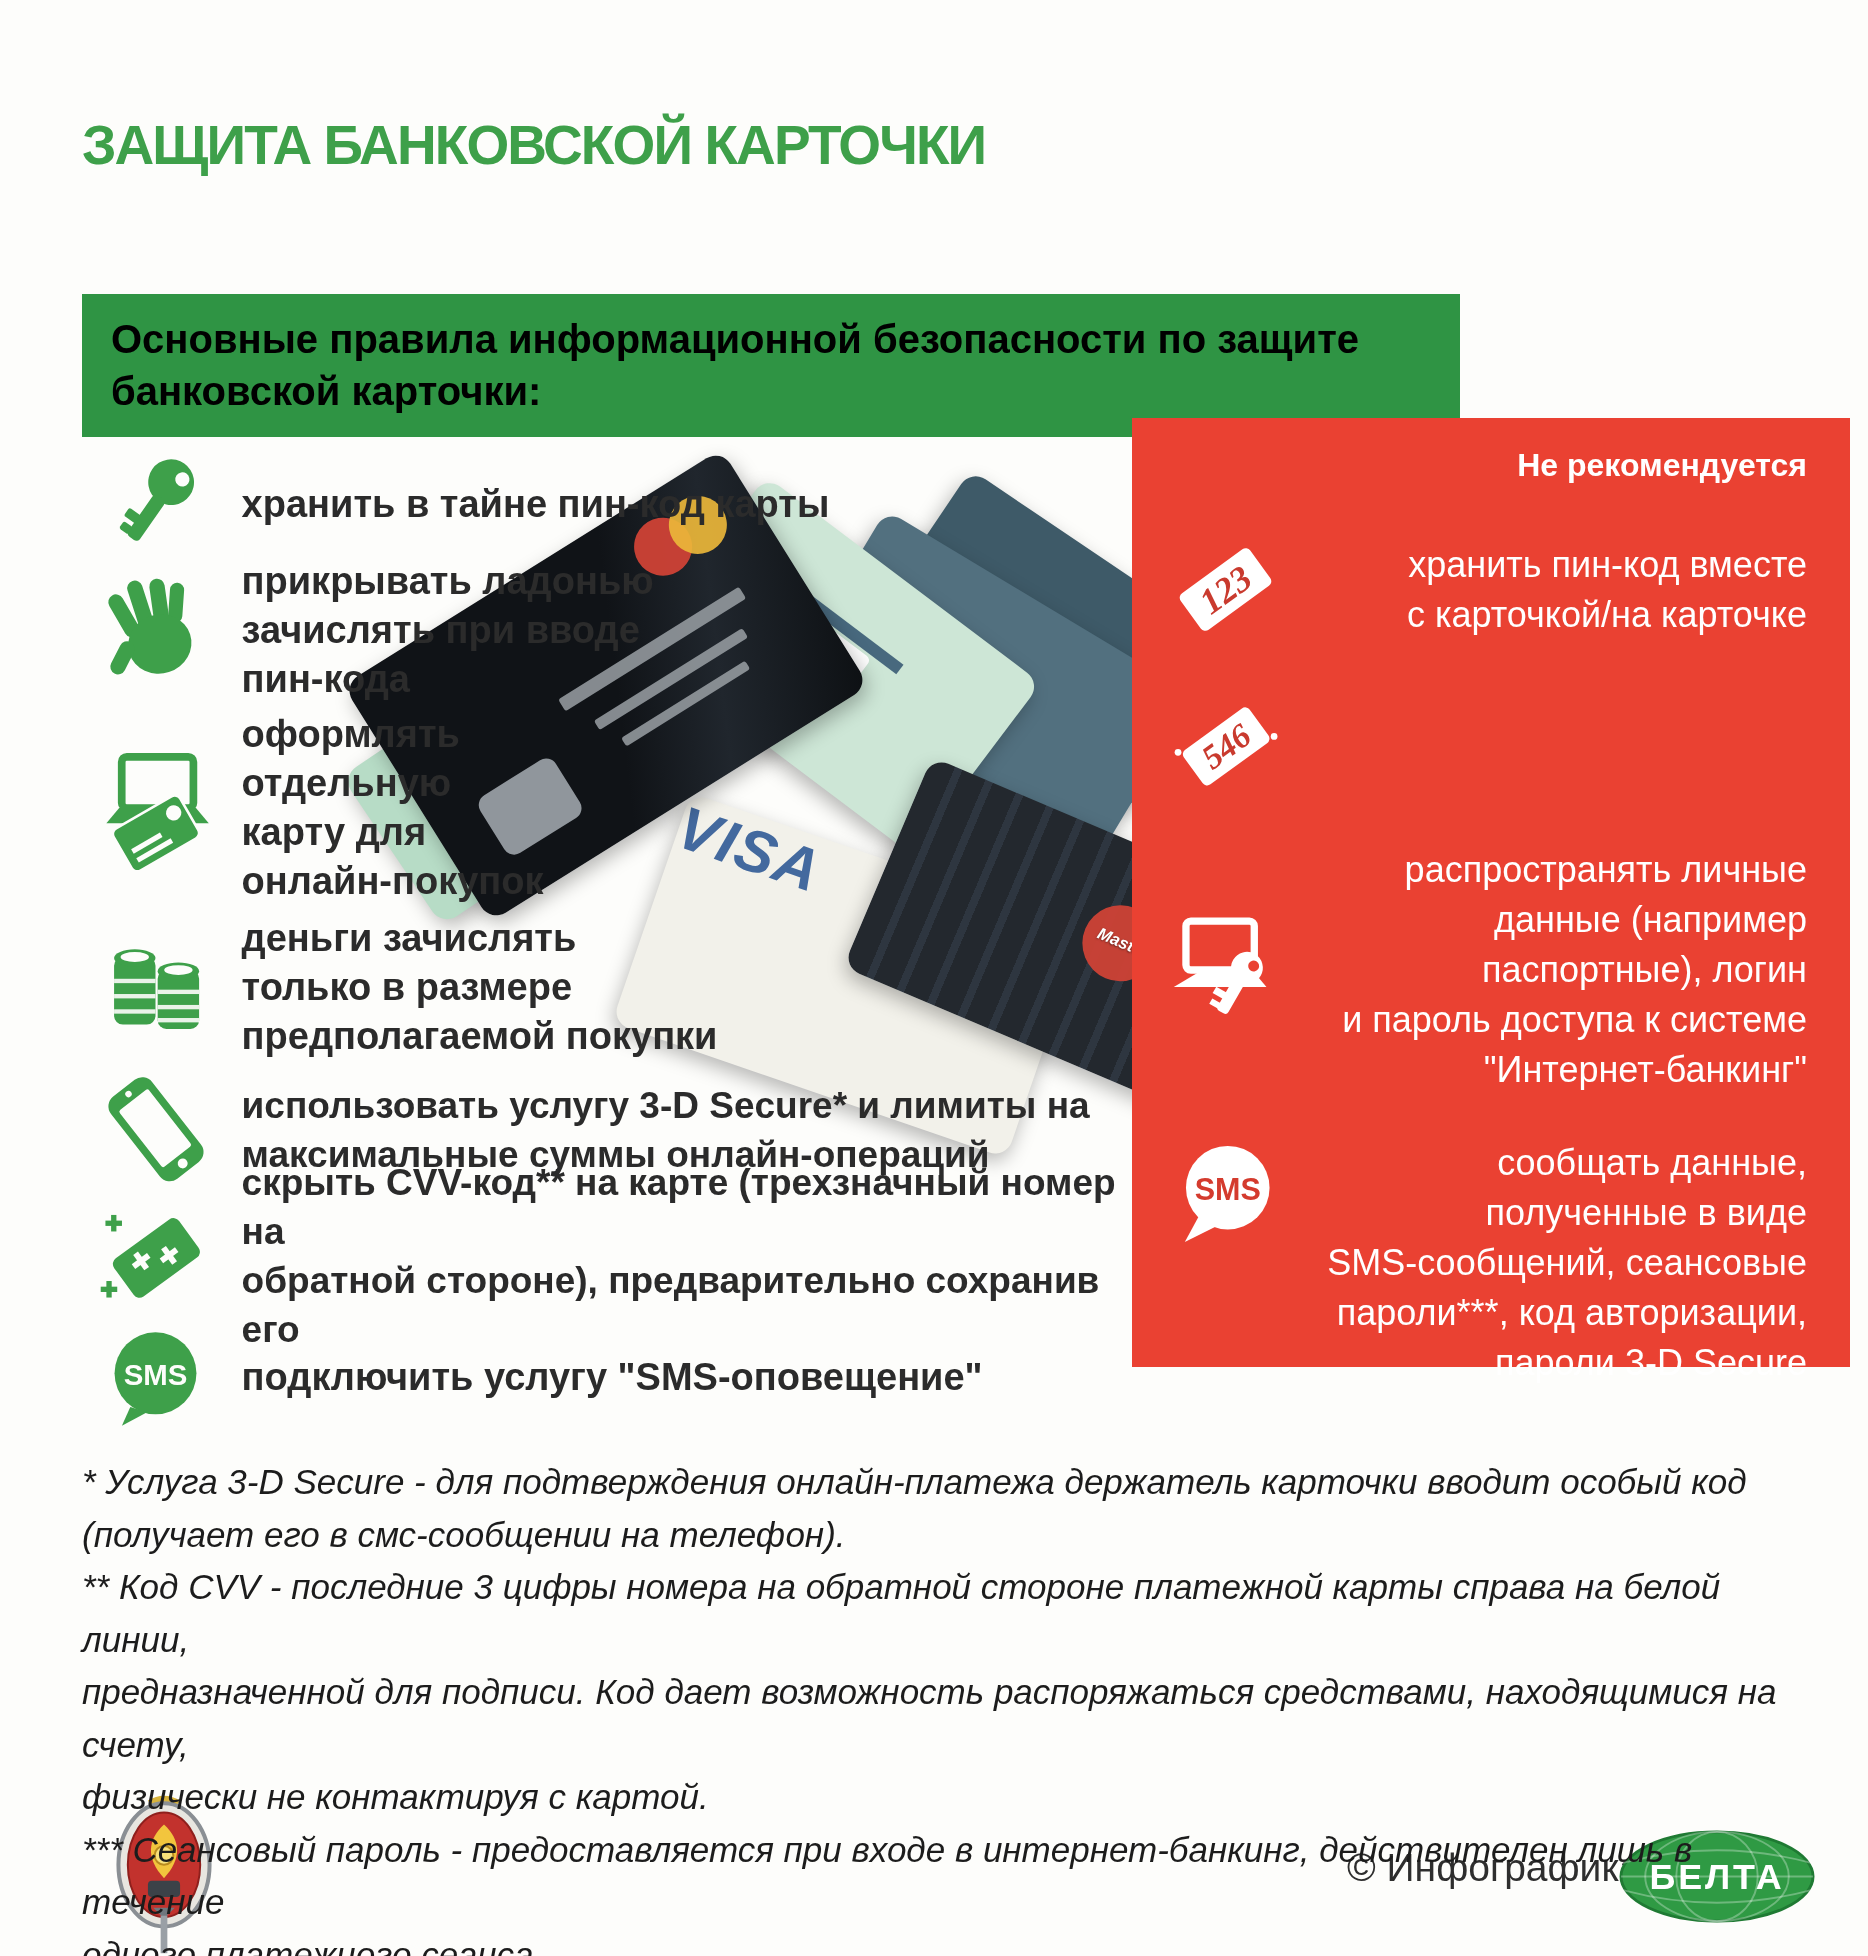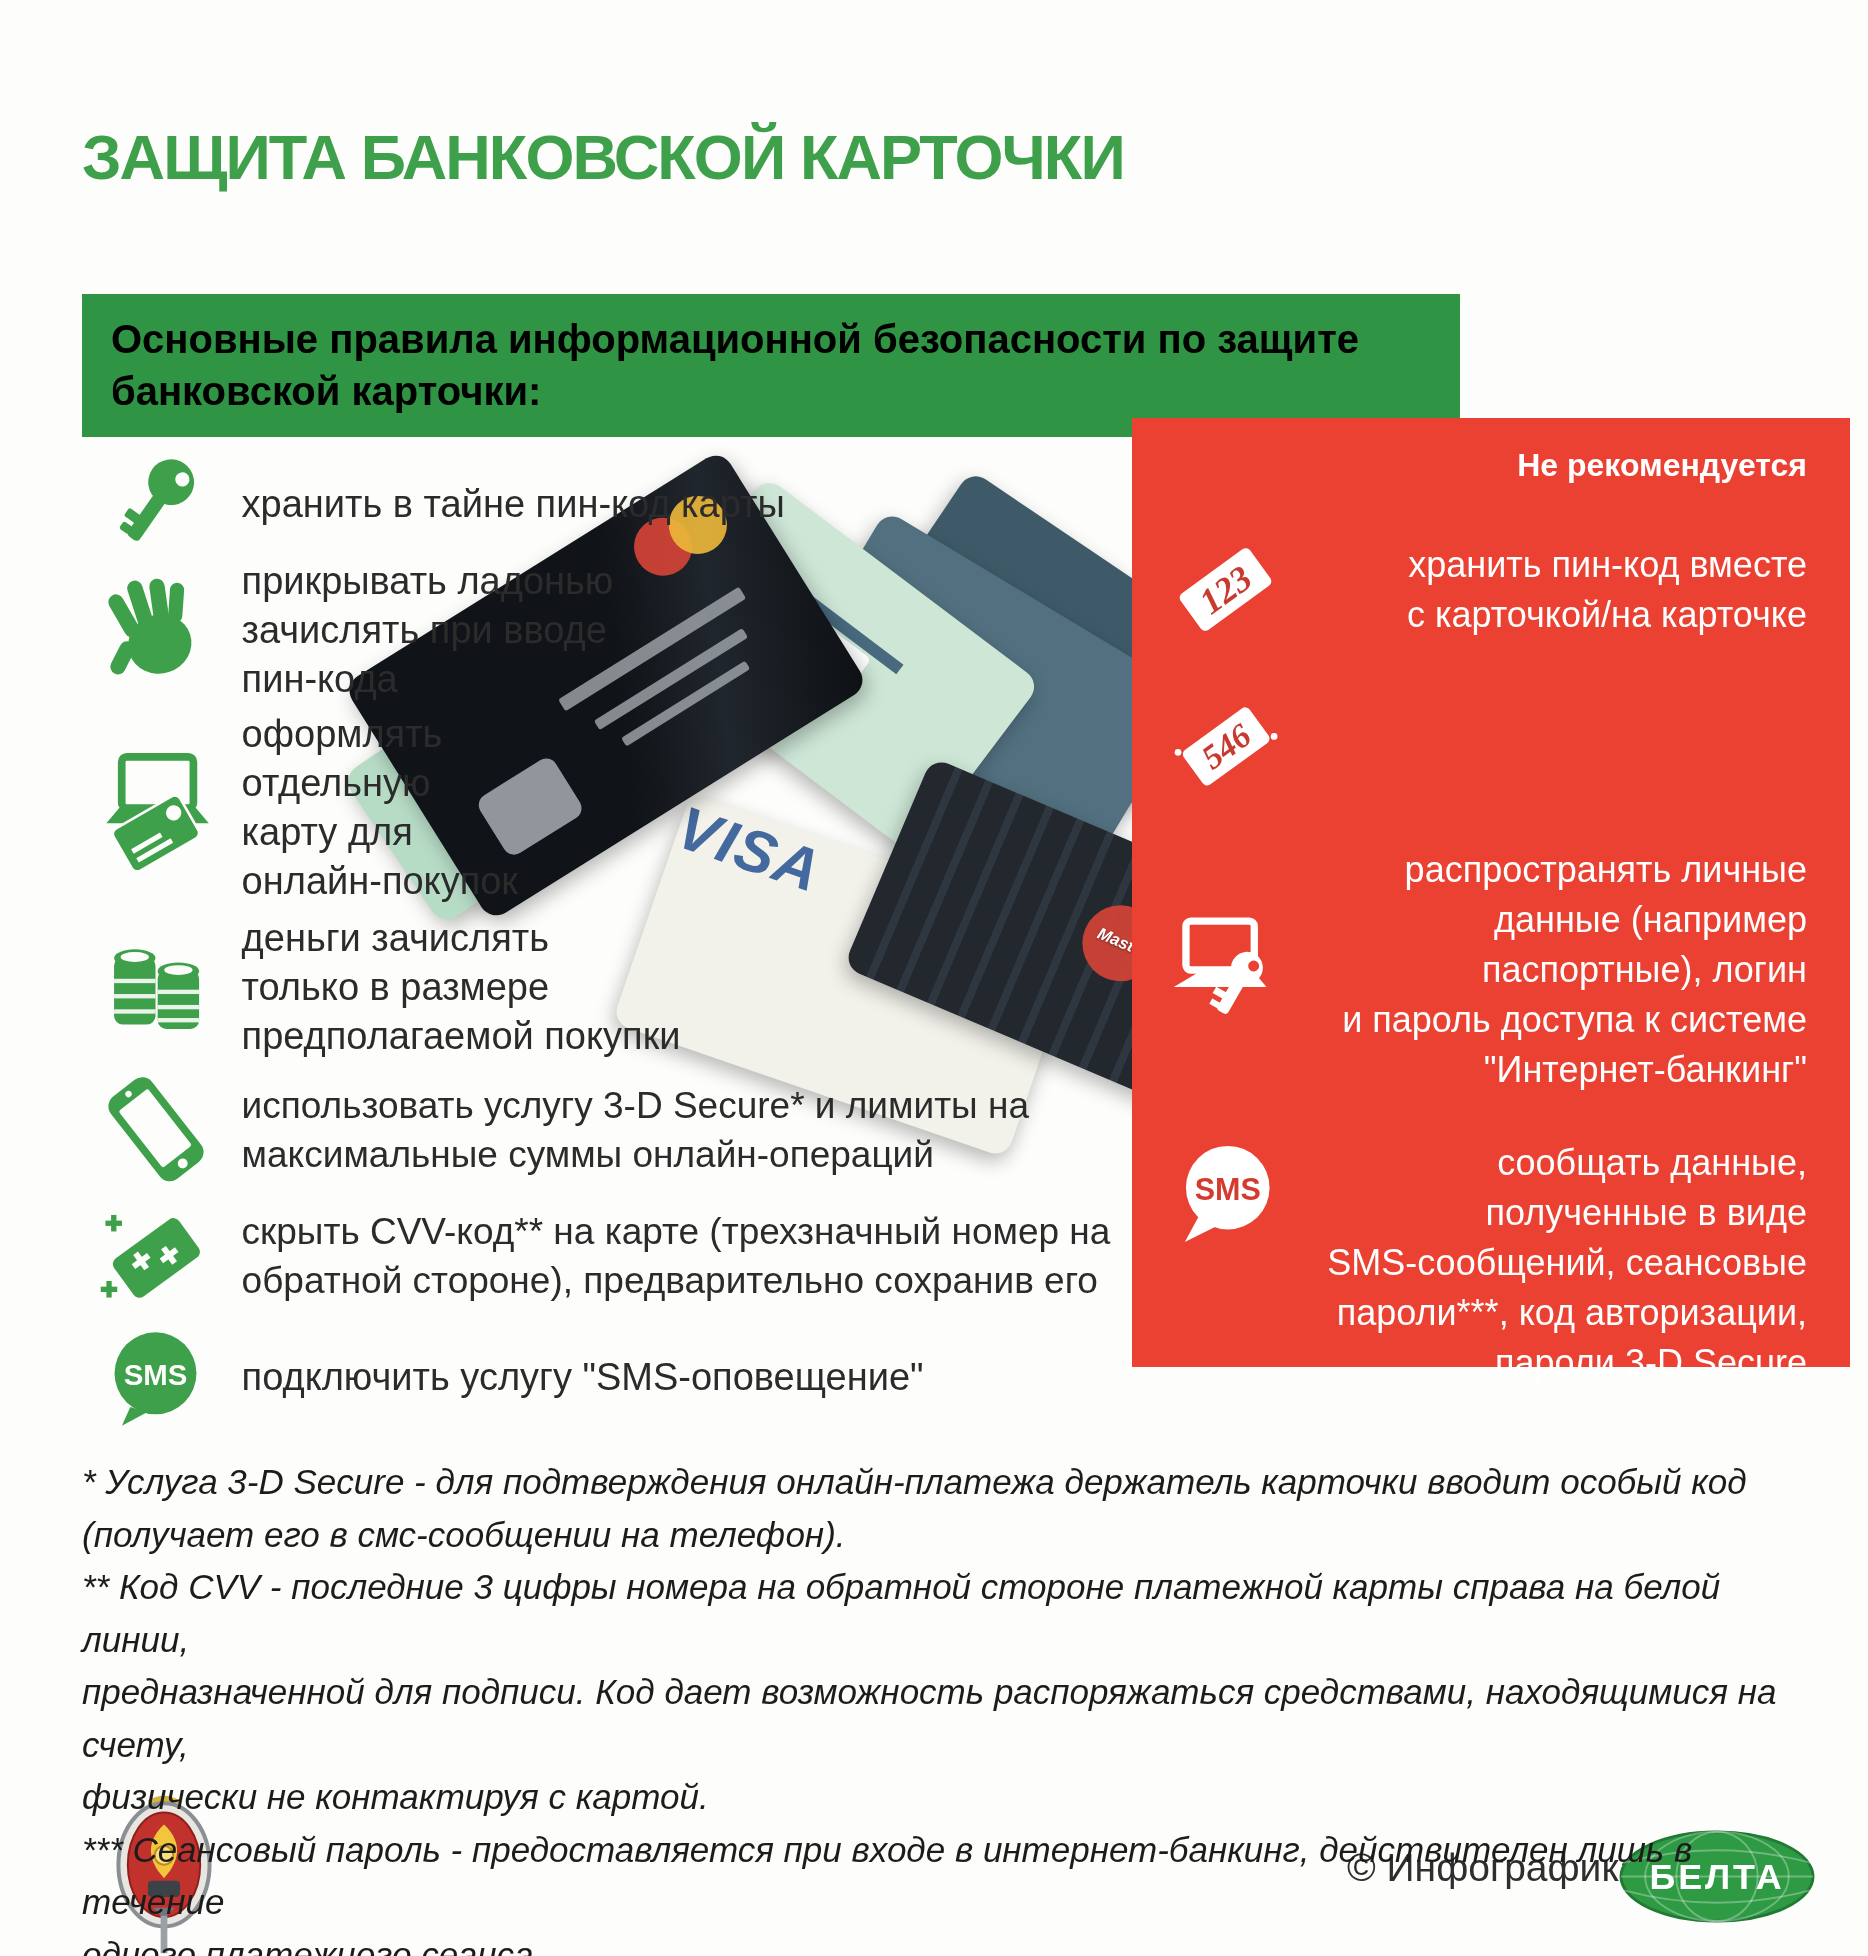--- a/index.html
+++ b/index.html
@@ -6,34 +6,34 @@
   #canvas{
     position:relative;width:1869px;height:1956px;margin:0 auto;
     background:#fdfdfb;overflow:hidden;
     font-family:"Liberation Sans",sans-serif;color:#272727;
   }
   .abs{position:absolute;}
   .preline{white-space:pre-line;}
 
   
   .title1{left:82px;top:41px;font-size:56px;font-weight:700;color:#1e1e1e;letter-spacing:-1px;}
-  .title2{left:82px;top:113px;font-size:63px;font-weight:700;color:#3ea04a;letter-spacing:-1.9px;margin-top:8px;}
+  .title2{left:82px;top:113px;font-size:55px;font-weight:700;color:#3ea04a;letter-spacing:-1.9px;}
 
   
   .banner{
     left:82px;top:294px;width:1378px;height:143px;box-sizing:border-box;
     background:#2f9444;color:#000000;font-size:40px;font-weight:700;
     padding:19.4px 29px;line-height:1.30;z-index:2;
   }
 
   
   .do-list{left:82px;top:456px;width:1063px;display:flex;flex-direction:column;z-index:3;}
   .do-item{display:flex;align-items:center;}
   .do-icon{width:146px;flex:0 0 146px;display:flex;justify-content:center;align-items:center;}
-  .do-text{flex:1;padding-left:13.6px;font-size:38px;font-weight:400;line-height:49px;color:#2b2b2b;}
+  .do-text{flex:1;padding-left:13.6px;font-size:38px;font-weight:700;line-height:49px;color:#2b2b2b;}
   .do-text.small{font-size:37px;}
   .h100{height:97px}.h160{height:155px}.h205{height:199px}.h165{height:160px}
   .h130{height:126px}.h120{height:116px}
 
   
   .cards{left:349px;top:534px;width:844px;height:573px;z-index:1;}
   .card{position:absolute;border-radius:17.5px;box-shadow:0 7.8px 19.4px rgba(0,0,0,.28);}
   .card-mint-back{left:17.5px;top:146px;width:291px;height:180px;transform:rotate(-34deg);background:#b7dcc6;}
   .card-navy{left:539px;top:7.8px;width:320px;height:199px;transform:rotate(34deg);background:#3e5a68;}
   .card-blue-visa{left:454px;top:53px;width:361px;height:223px;transform:rotate(31deg);background:#52707f;}

